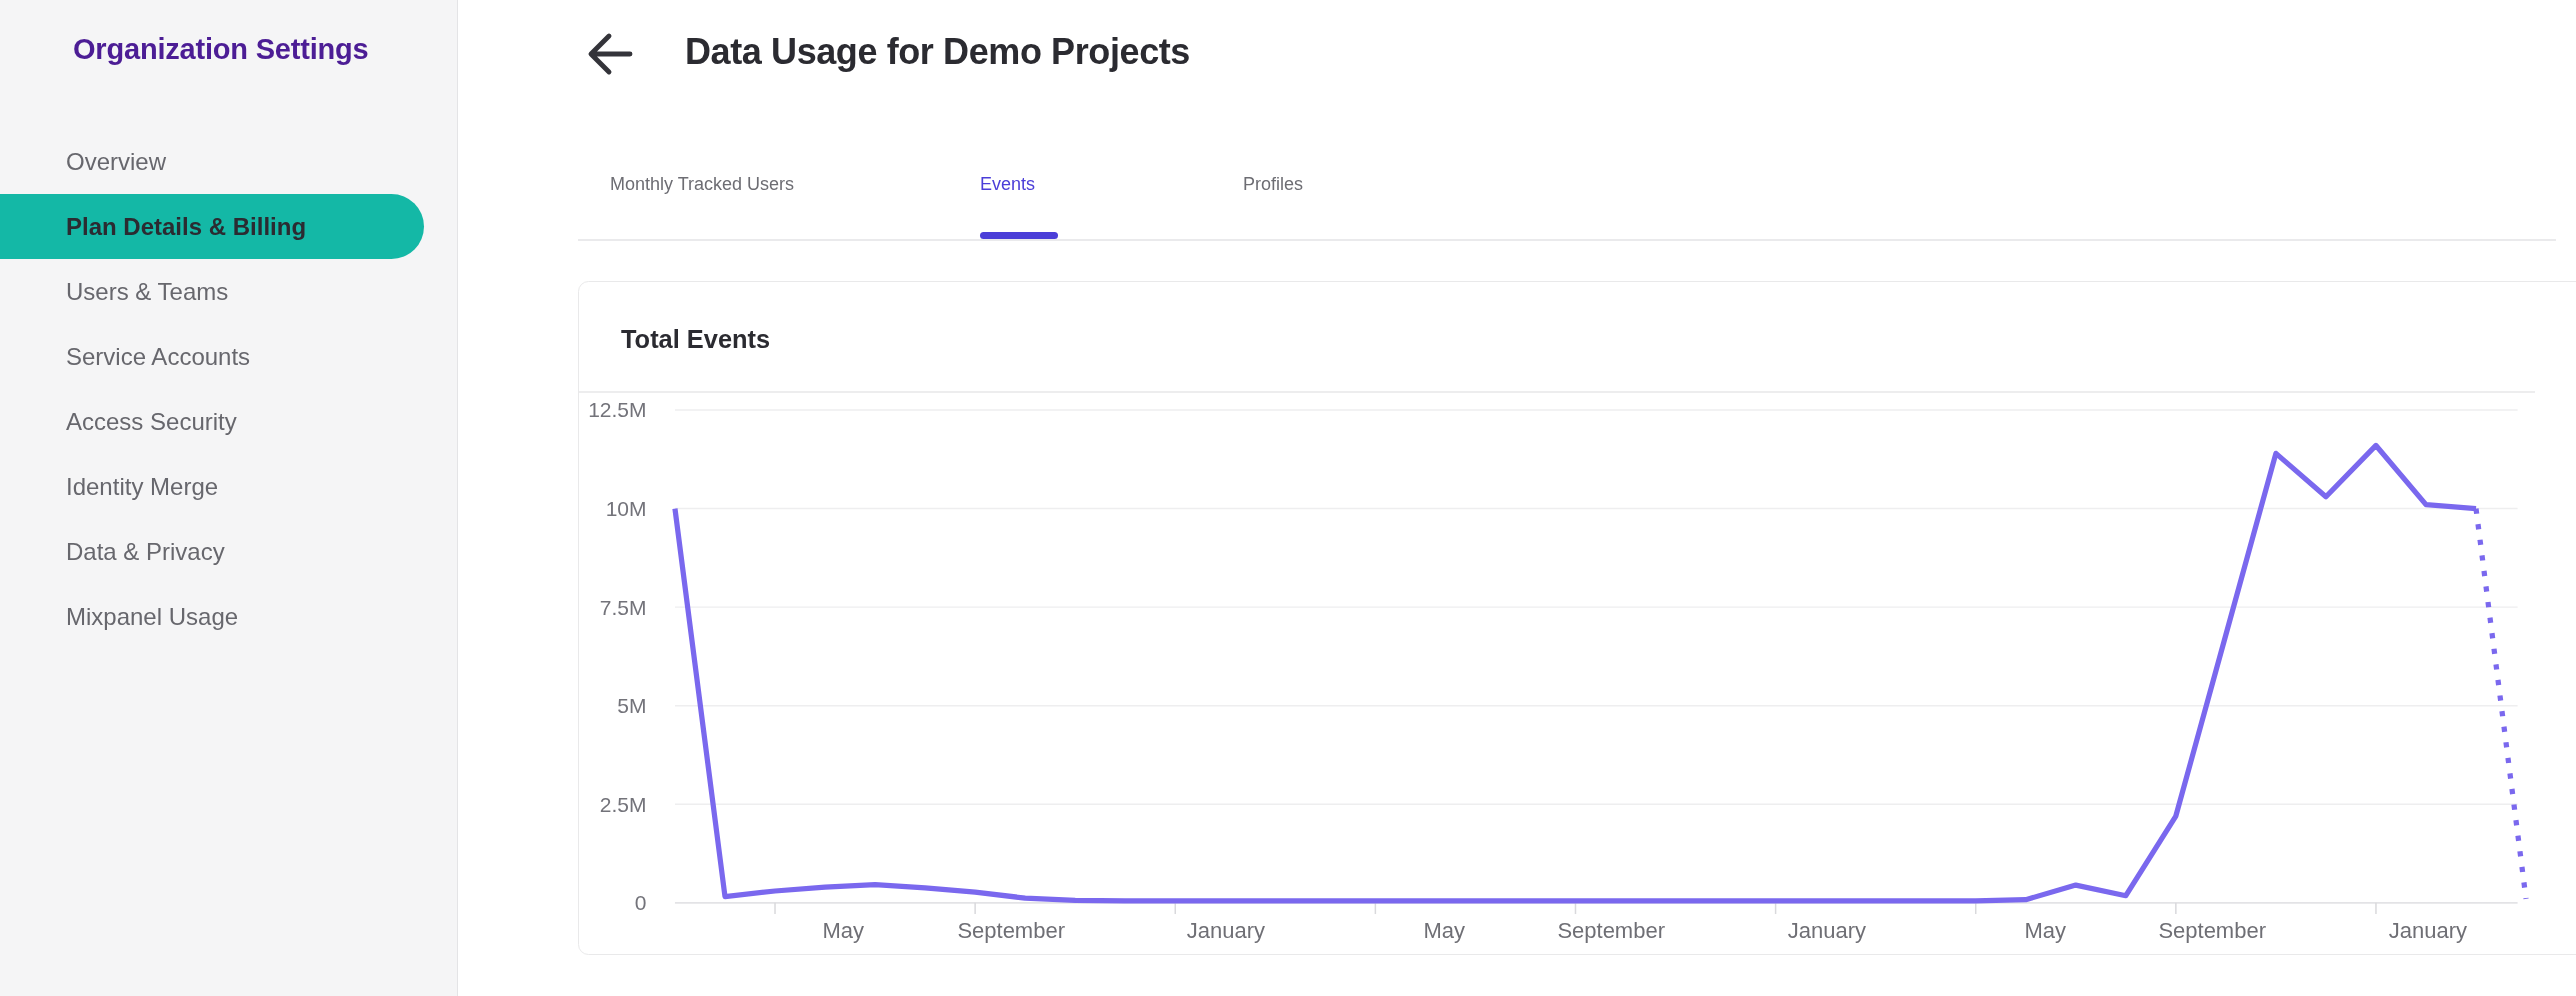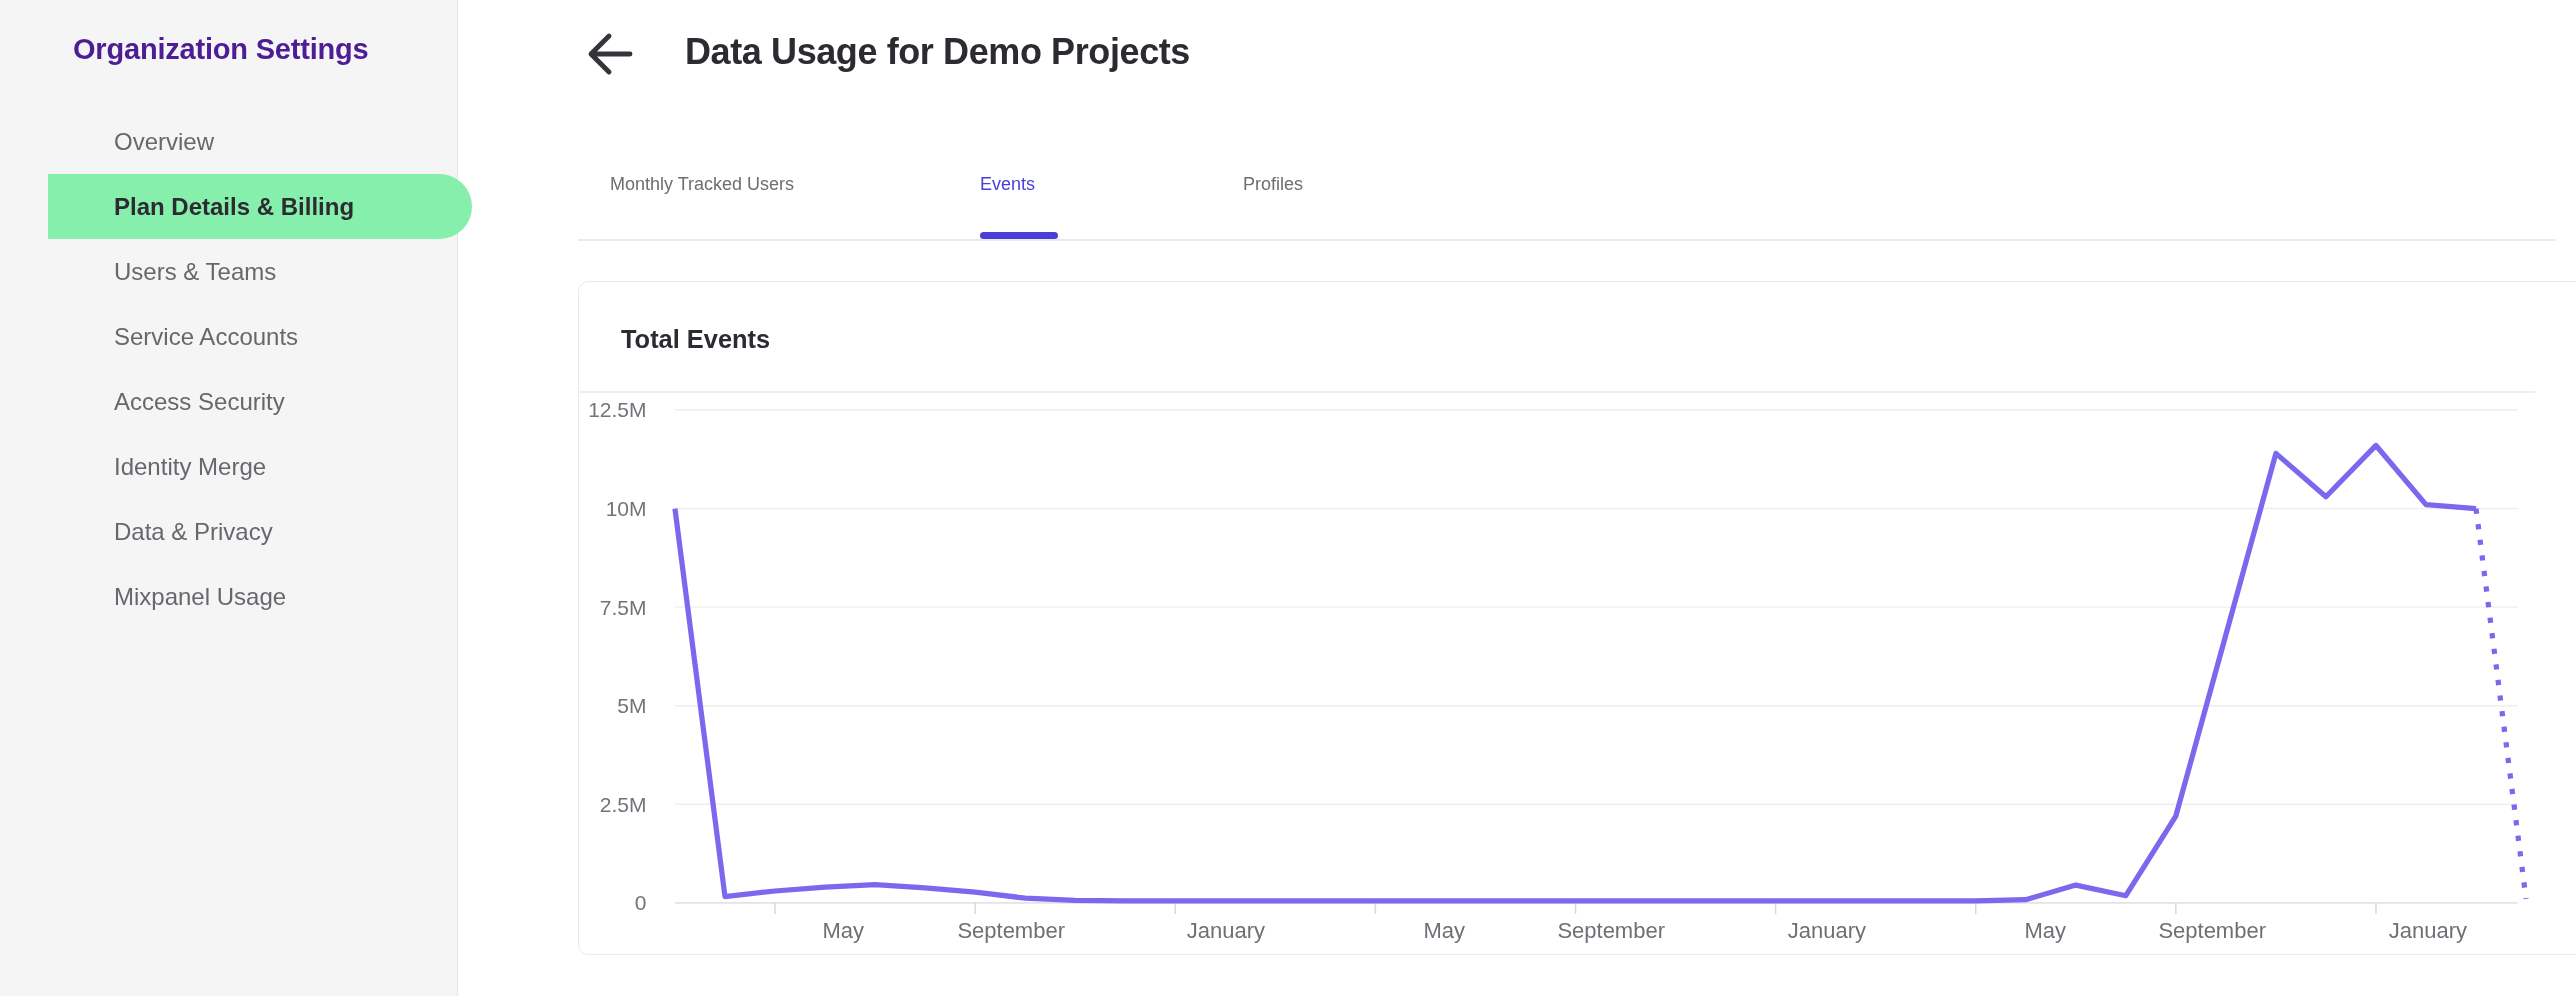--- a/index.html
+++ b/index.html
@@ -5,24 +5,24 @@
   * { margin:0; padding:0; box-sizing:border-box; }
   html,body { width:2576px; height:997px; background:#ffffff; overflow:hidden;
               font-family:"Liberation Sans", sans-serif; }
   body { position:relative; }
 
   
   .sidebar { position:absolute; left:0; top:0; width:458px; height:997px;
              background:#f5f5f6; border-right:1.5px solid #e4e4e6; }
   .sidebar-title { position:absolute; left:41px; top:33px; font-size:29px; font-weight:700;
                    color:#4c1d95; letter-spacing:-0.2px;margin-left:32px; }
-  .sidebar-nav { position:absolute; left:0; top:109px; width:398px;padding-left:48px; }
+  .sidebar-nav { position:absolute; left:0; top:129px; width:398px; }
   .nav-item { height:65px; display:flex; align-items:center; padding-left:66px;
               font-size:24px; color:#67676d; cursor:pointer; }
-  .nav-item.selected { background:#86efac; color:#2b2b31; font-weight:700;
+  .nav-item.selected { background:#14b8a6; color:#2b2b31; font-weight:700;
                        width:424px; border-radius:0 33px 33px 0; }
 
   
   .back-btn { position:absolute; left:582px; top:30px; width:57px; height:48px;
               background:none; border:none; cursor:pointer; }
   .page-title { position:absolute; left:685px; top:31px; font-size:36px; font-weight:700;
                 color:#2b2b31; letter-spacing:-0.4px; }
 
   
   .tab-bar { position:absolute; left:578px; top:150px; width:1978px; height:91px;

